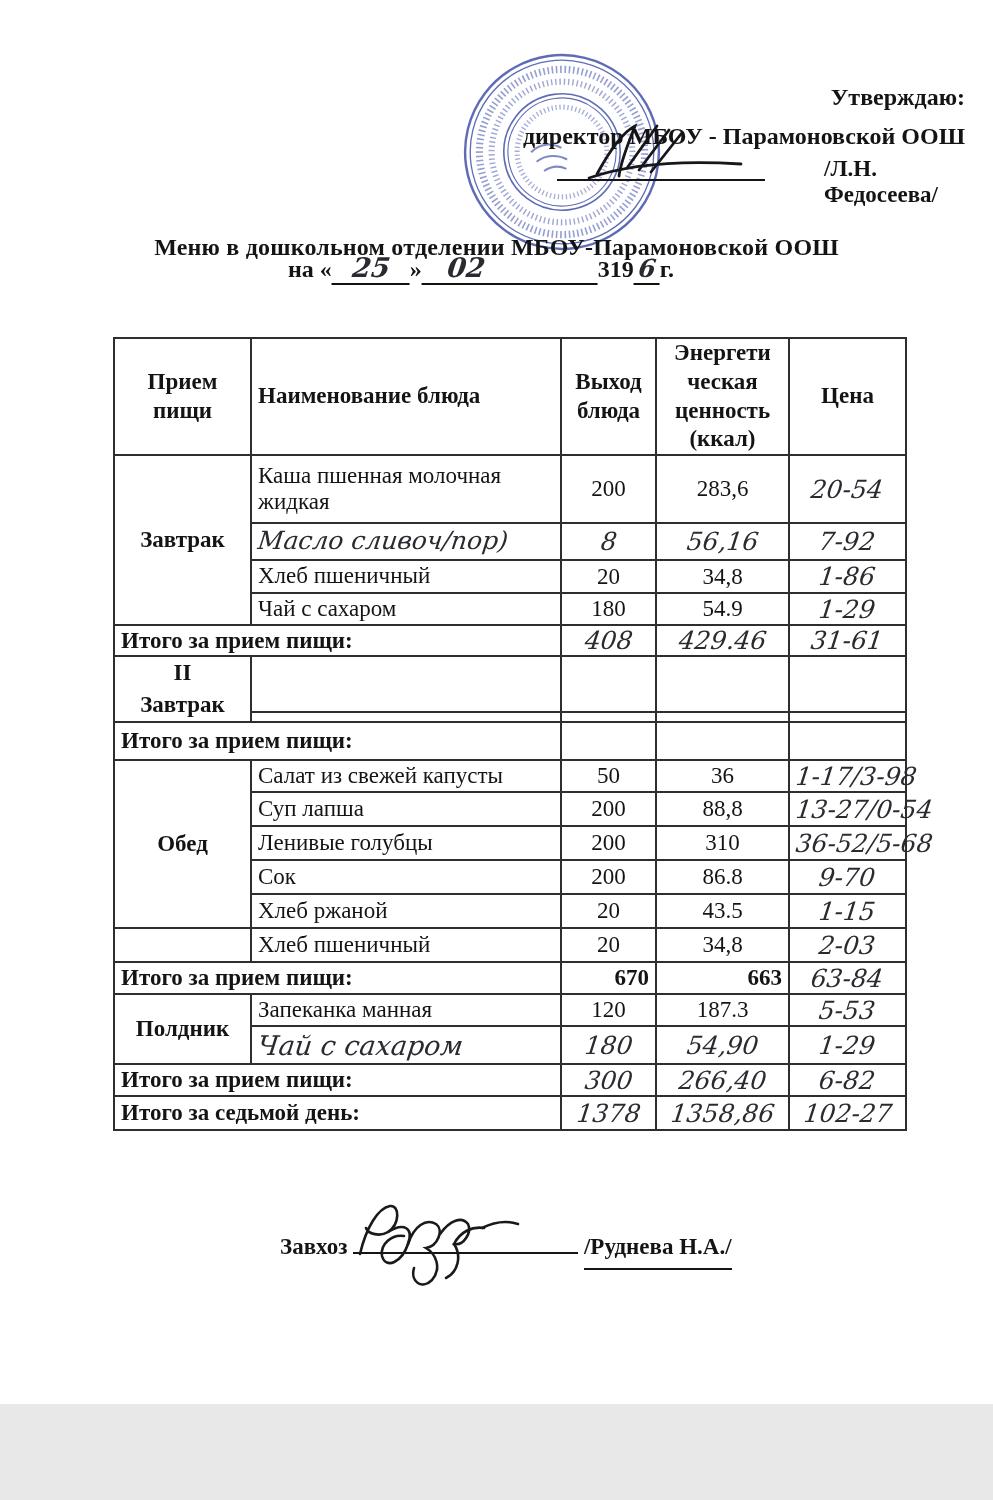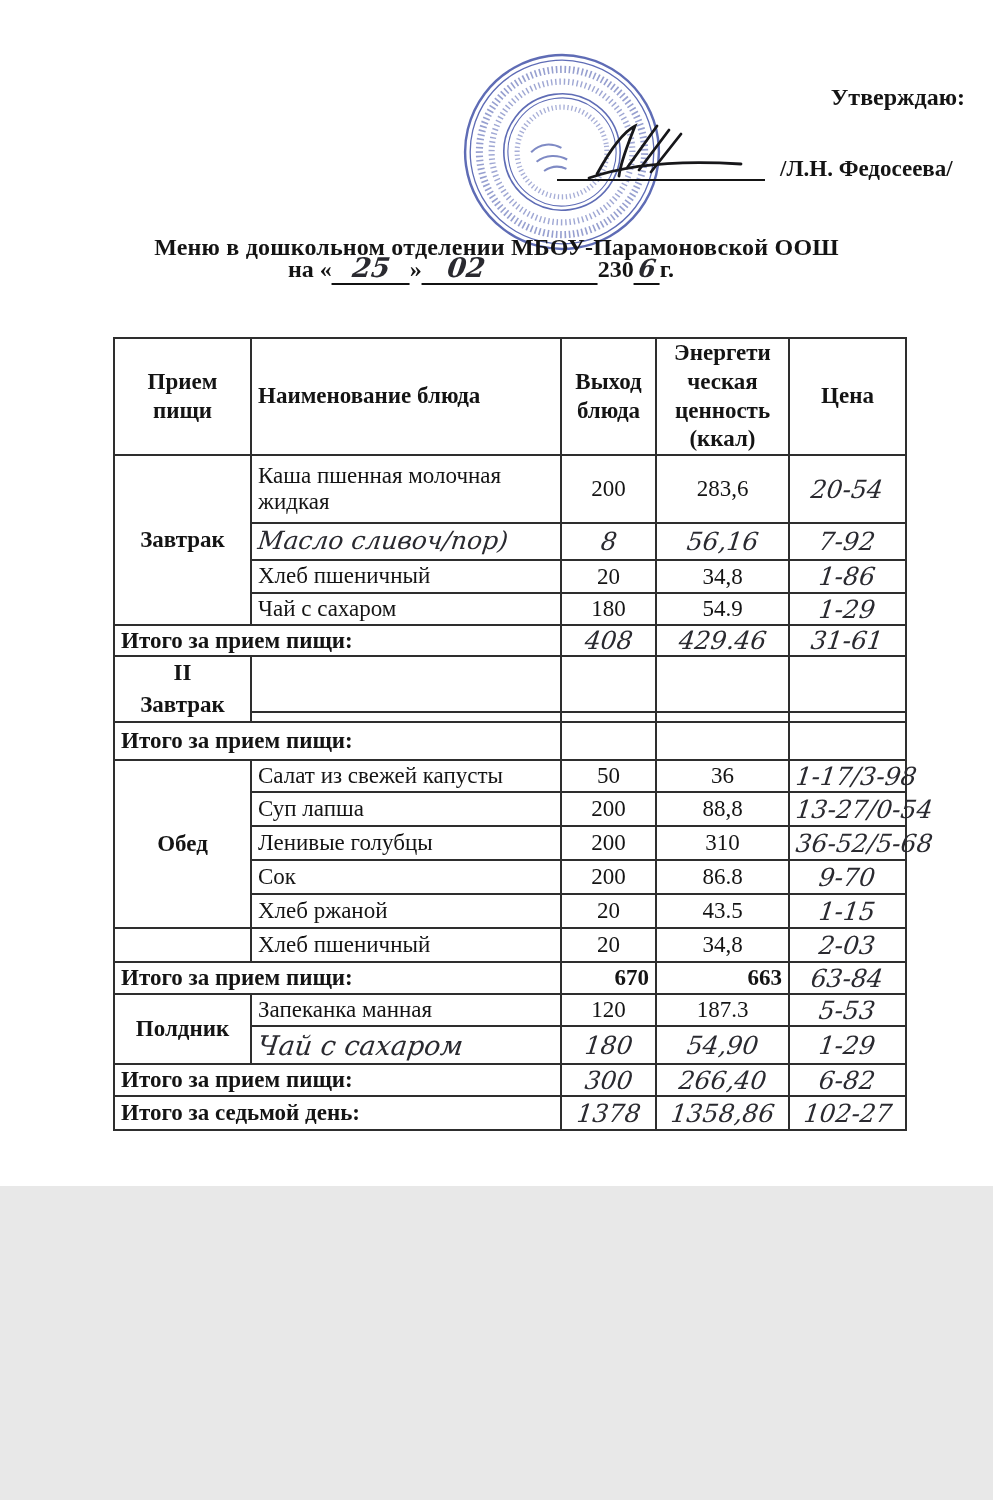--- a/index.html
+++ b/index.html
@@ -1,30 +1,30 @@
 <!DOCTYPE html>
 <html><head>
 <meta charset="utf-8">
 <style>
   html,body{margin:0;padding:0;background:#e8e8e8;}
   #page{
     position:relative;
-    width:993px;height:1186px;
+    width:993px;height:1404px;
     background:#ffffff;
     font-family:"Liberation Serif","DejaVu Serif",serif;
     color:#141414;
     overflow:hidden;
     box-shadow:0 0 6px rgba(0,0,0,.25);
   }
   .abs{position:absolute;}
   
   .approve{top:84px;right:28px;font-size:24px;font-weight:bold;text-align:right;}
   .director-line{top:123px;right:28px;font-size:24px;font-weight:bold;text-align:right;}
   .sig-underline{top:179px;left:557px;width:208px;border-bottom:2px solid #151515;height:0;}
-  .director-name{top:156px;left:780px;font-size:23px;font-weight:bold;}
+  .director-name{top:156px;left:824px;font-size:23px;font-weight:bold;}
   .doc-title{top:222px;left:0;width:100%;text-align:center;font-size:24px;font-weight:bold;letter-spacing:.2px;margin-top:12px;}
   .date-line{top:252px;left:50%;transform:translateX(-54%);white-space:nowrap;font-size:24px;font-weight:bold;}
   .date-line .seg{display:inline-block;vertical-align:baseline;}
   .uline{border-bottom:2px solid #111;}
   .day-seg{width:78px;text-align:center;}
   .month-seg{width:150px;text-align:left;padding-left:26px;}
   .yearhw-seg{width:26px;text-align:center;}
   
   .hw{
     font-family:"DejaVu Serif",serif;
@@ -87,27 +87,28 @@
     <g fill="none" stroke="#17171a" stroke-width="2.8" stroke-linecap="round">
       <path d="M14,56 C26,34 40,14 52,8 C46,24 38,42 36,58"></path>
       <path d="M44,50 L74,8"></path>
       <path d="M56,52 L86,12"></path>
       <path d="M68,54 L98,16"></path>
       <path d="M6,60 C46,46 96,42 158,46"></path>
     </g>
   </svg>
 
   <div class="abs approve">Утверждаю:</div>
+  <div class="abs director-line">директор МБОУ - Парамоновской ООШ</div>
   <div class="abs sig-underline"></div>
   <div class="abs director-name">/Л.Н. Федосеева/</div>
 
   <div class="abs doc-title">Меню в дошкольном отделении  МБОУ-Парамоновской ООШ</div>
 
   <div class="abs date-line">
-    <span class="seg">на «</span><span class="seg day-seg uline"><span class="hw hw-big">25</span></span><span class="seg">»</span><span class="seg month-seg uline"><span class="hw hw-big">02</span></span><span class="seg">230</span><span class="seg yearhw-seg uline"><span class="hw">6</span></span><span class="seg"> г.</span>
+    <span class="seg">на «</span><span class="seg day-seg uline"><span class="hw hw-big">25</span></span><span class="seg">»</span><span class="seg month-seg uline"><span class="hw hw-big">02</span></span><span class="seg">319</span><span class="seg yearhw-seg uline"><span class="hw">6</span></span><span class="seg"> г.</span>
   </div>
 
   <table class="menu">
     <colgroup>
         <col style="width:137px">
         <col style="width:310px">
         <col style="width:95px">
         <col style="width:133px">
         <col style="width:117px">
       </colgroup>

